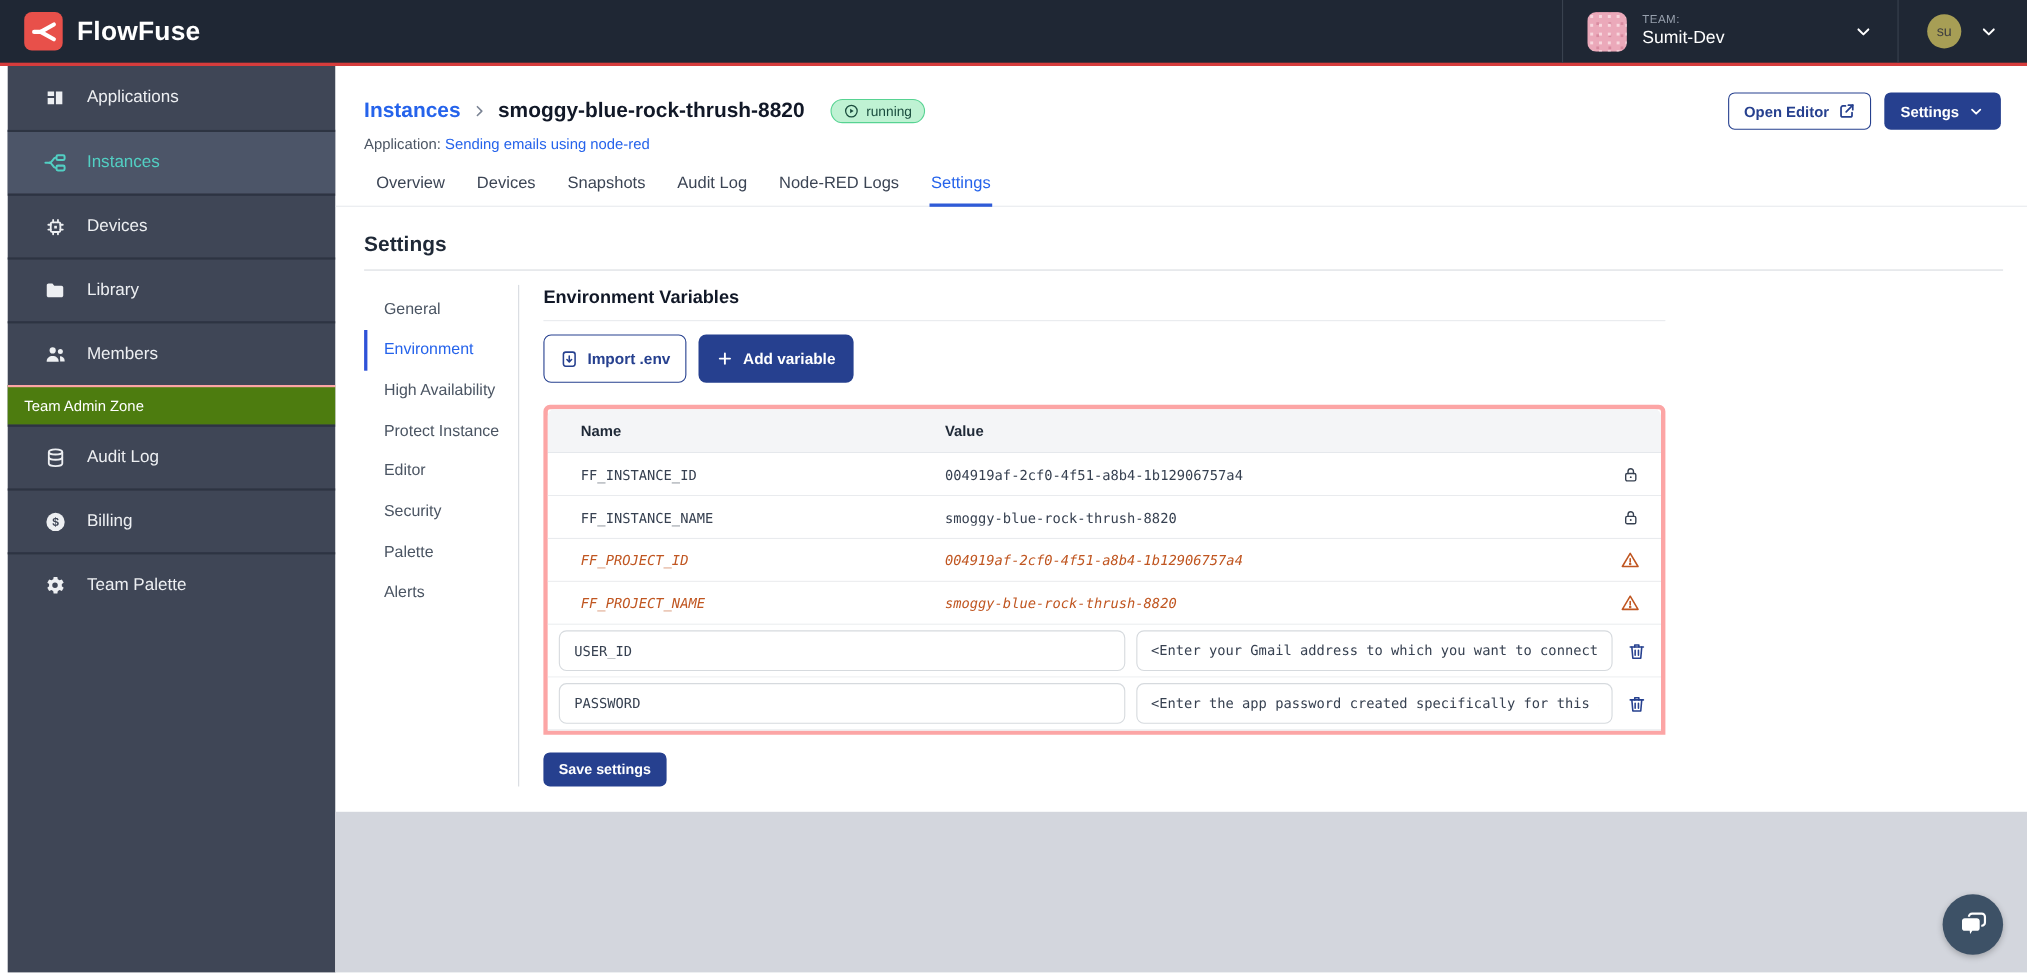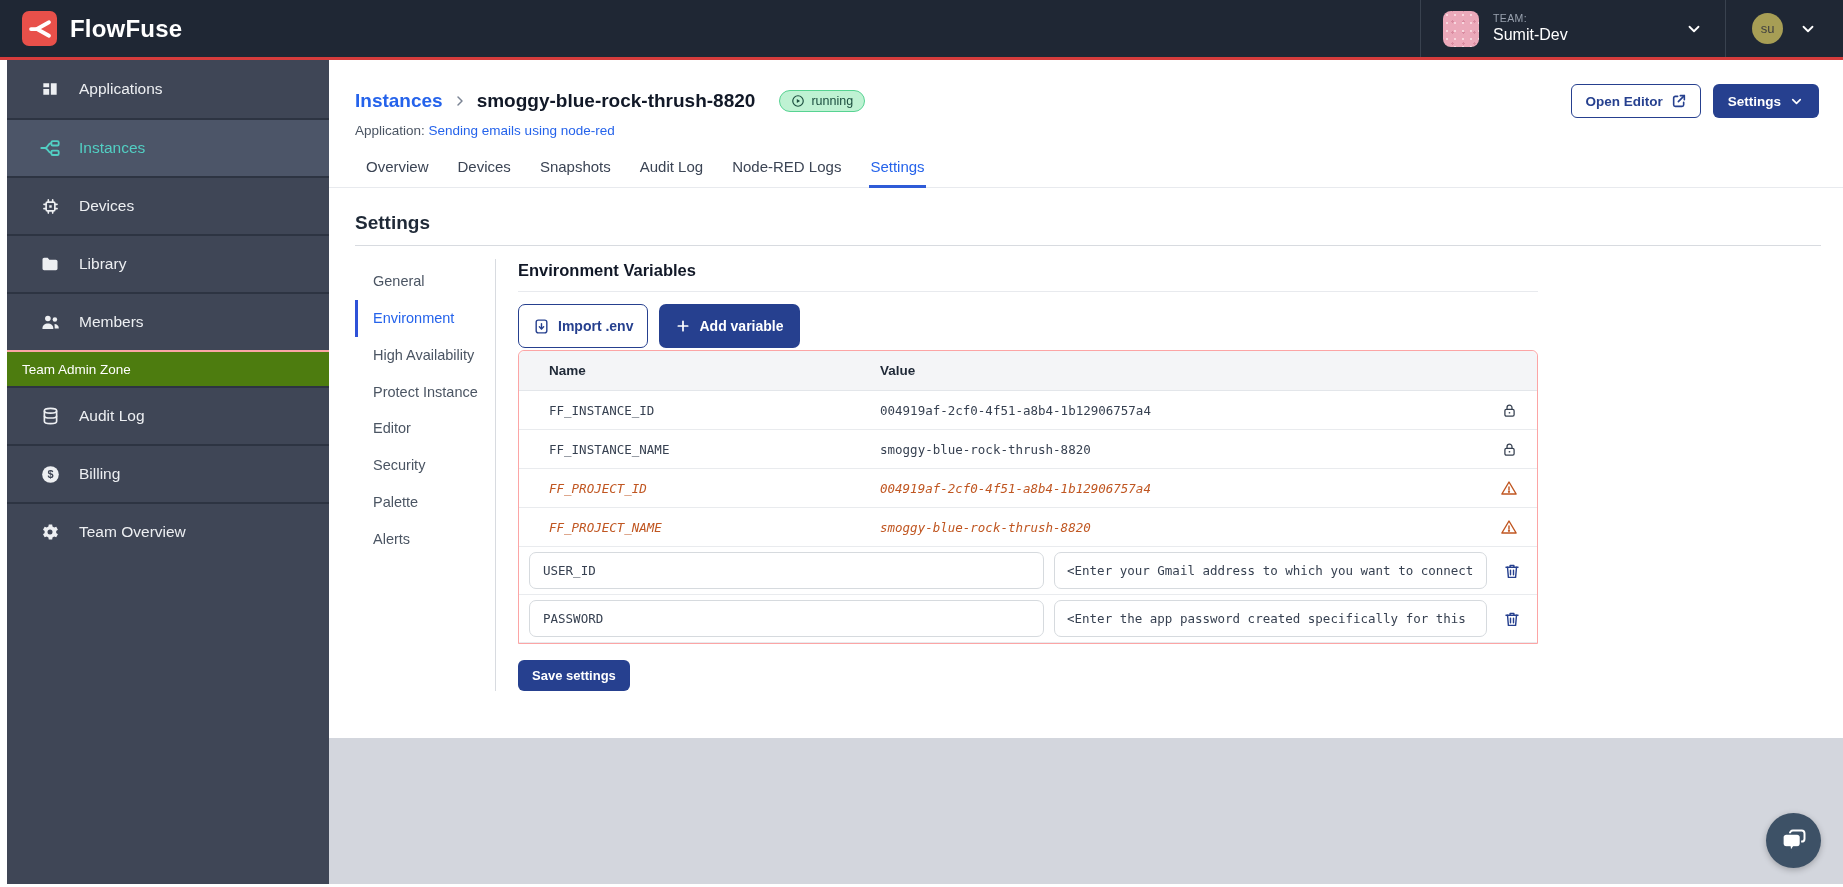--- a/index.html
+++ b/index.html
@@ -19,21 +19,21 @@
   .team-text { display:flex; flex-direction:column; line-height:1.25; }
   .team-label { font-size:10.5px; color:#98a1ae; letter-spacing:.4px; }
   .team-name { font-size:16px; color:#ffffff; }
   .team-chevron { margin-left:auto; }
   .user-box { display:flex; align-items:center; gap:16px; padding:0 26px; cursor:pointer; }
   .user-avatar { width:31px; height:31px; border-radius:50%; background:#a79e55; color:#404040; font-size:13px; display:grid; place-items:center; }
 
   
   .shell { display:flex; height:824px; }
   .left-strip { width:7px; background:#ffffff; }
-  .sidebar { width:322px; background:#3f4656; display:flex; flex-direction:column;justify-content:space-between; }
+  .sidebar { width:298px; background:#3f4656; display:flex; flex-direction:column;justify-content:space-between; }
   .side-item { height:58px; display:flex; align-items:center; gap:18px; padding-left:32px;
      color:#edeff2; font-size:15.5px; border-top:2px solid #2d3442; cursor:pointer; }
   .side-item:first-child { border-top:none; }
   .side-item.active { background:#4c5568; color:#52cfc3; }
   .side-item .sicon { width:22px; height:22px; display:grid; place-items:center; flex-shrink:0; }
   .admin-label { height:36px; display:flex; align-items:center; padding-left:15px; background:#4d7c0f;
      color:#ffffff; font-size:13.5px; border-top:2px solid #fca5a5; }
   .sidebar-fill { flex:1; }
 
   
@@ -73,21 +73,21 @@
   .env-title { font-size:16.5px; font-weight:700; color:#111827; padding:2px 0 11px; border-bottom:1px solid #e8eaee; }
   .env-toolbar { display:flex; gap:11px; margin-top:12px; }
   .search-box { flex:1; height:44px; border:1px solid #cfd4da; border-radius:8px; display:flex; align-items:center; padding:0 13px; gap:11px; background:#fff; }
   .search-box input { flex:1; border:none; outline:none; font-size:14.5px; color:#374151; font-family:inherit; background:transparent; }
   .search-box input::placeholder { color:#9aa1ac; }
   .btn-tool { height:44px; border-radius:7px; font-size:14px; font-weight:700; display:flex; align-items:center; gap:8px; cursor:pointer; border:none; font-family:inherit; }
   .btn-import { background:#fff; border:1.5px solid #26408f; color:#26408f; padding:0 14px; }
   .btn-add { background:#26408f; color:#fff; padding:0 16px; }
 
   .mono { font-family:"DejaVu Sans Mono","Liberation Mono",monospace; font-size:12.5px; }
-  .env-table { margin-top:2px; border:1px solid #fca5a5; border-radius:6px 6px 0 0; }
+  .env-table { margin-top:20px; border:4px solid #fca5a5; border-radius:6px 6px 0 0; }
   .t-head { display:flex; align-items:center; height:40px; background:#f4f5f7; border-bottom:1px solid #e3e6ea;
      border-radius:6px 6px 0 0; font-size:13.5px; font-weight:700; color:#1f2937; }
   .cell-name { width:361px; padding-left:30px; flex-shrink:0; }
   .cell-value { flex:1; min-width:0; white-space:nowrap; overflow:hidden; }
   .cell-icon { width:56px; display:flex; justify-content:center; align-items:center; flex-shrink:0; }
   .t-row { display:flex; align-items:center; height:39px; border-bottom:1px solid #e9ebee; color:#374151; background:#fff; }
   .t-row.warn { color:#c05621; font-style:italic; }
   .t-row.edit { height:48px; }
   .t-row.edit .name-input { margin-left:10px; width:515px; height:37px; border:1px solid #d6dade; border-radius:7px;
      padding:0 13px; color:#374151; outline:none; }
@@ -218,21 +218,21 @@
           </svg>
         </span>
         <span>Billing</span>
       </div>
       <div class="side-item">
         <span class="sicon">
           <svg width="20" height="20" viewBox="0 0 24 24" fill="#edeff2" fill-rule="evenodd">
             <path d="M19.4 13.2a7.6 7.6 0 0 0 0-2.4l2.1-1.6-2-3.5-2.5 1a7.7 7.7 0 0 0-2-1.2L14.6 3h-4.1l-.4 2.5a7.7 7.7 0 0 0-2 1.2l-2.5-1-2 3.5 2 1.6a7.6 7.6 0 0 0 0 2.4l-2 1.6 2 3.5 2.5-1a7.7 7.7 0 0 0 2 1.2l.4 2.5h4.1l.4-2.5a7.7 7.7 0 0 0 2-1.2l2.5 1 2-3.5zM12 15a3 3 0 1 1 0-6 3 3 0 0 1 0 6z"></path>
           </svg>
         </span>
-        <span>Team Overview</span>
+        <span>Team Palette</span>
       </div>
       <div class="sidebar-fill"></div>
     </div>
 
     <div class="main">
       <div class="content">
 
         <div class="crumb-row">
           <span class="crumb-link">Instances</span>
           <span class="crumb-sep">

